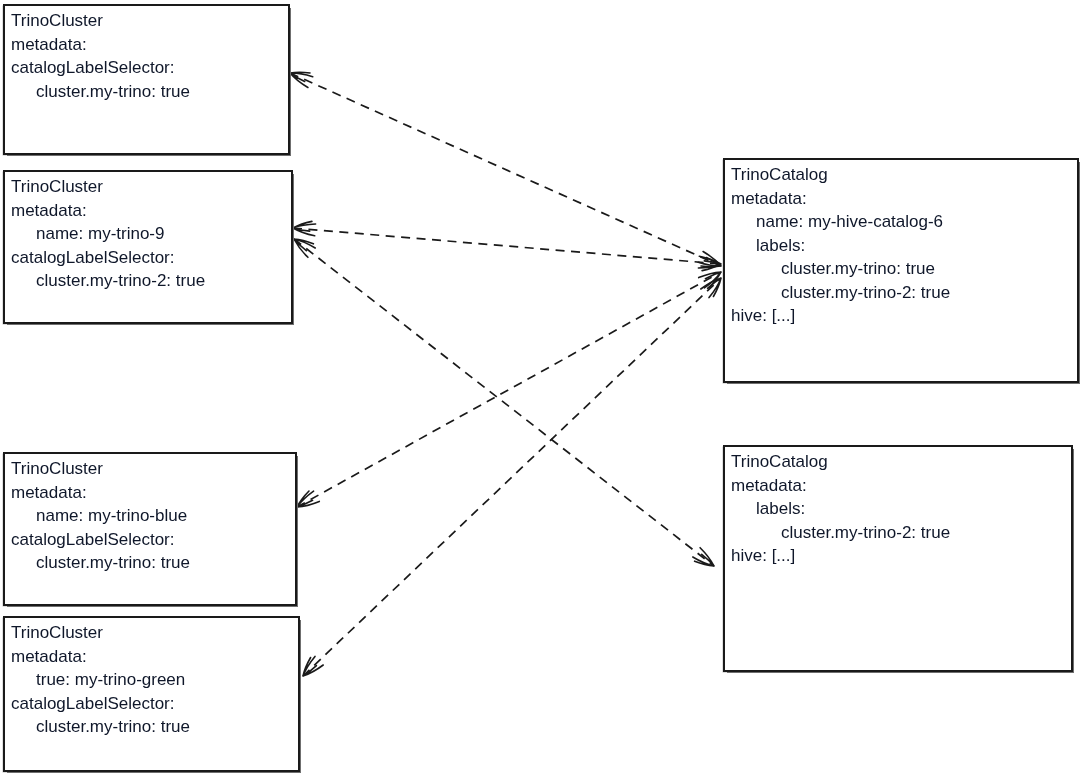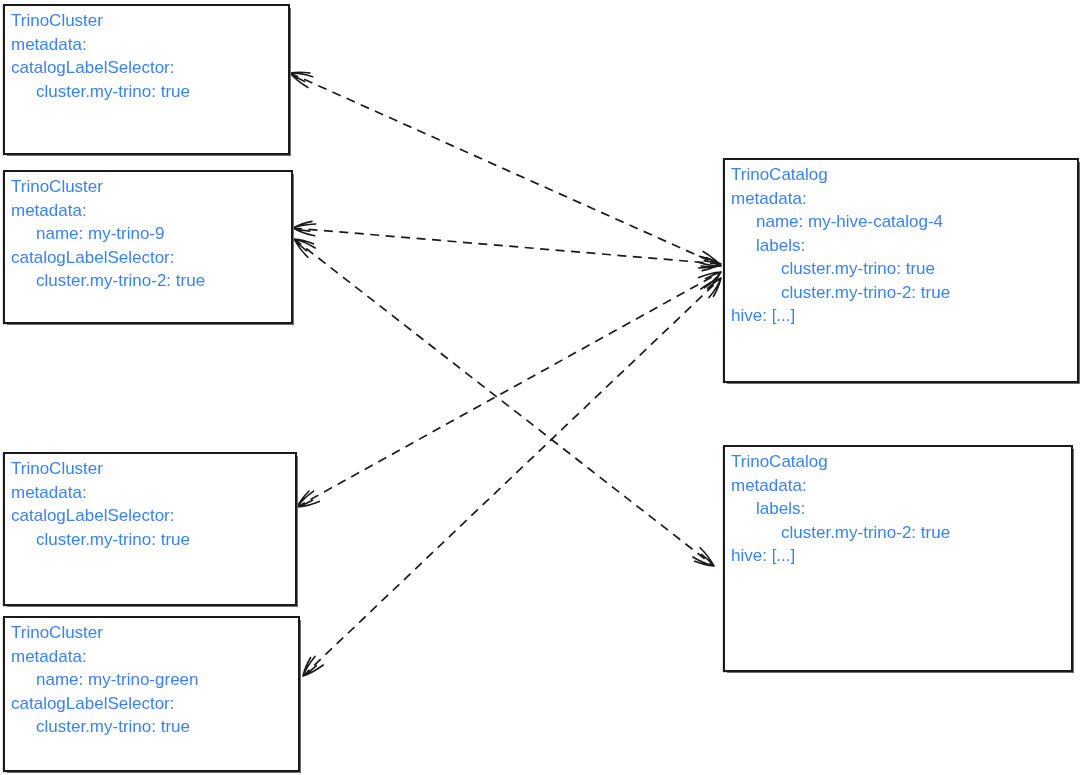--- a/index.html
+++ b/index.html
@@ -26,21 +26,21 @@
     pointer-events: none;
   }
   .node {
     position: absolute;
     box-sizing: border-box;
     background: #ffffff;
     border: 2px solid #1a1a1a;
     
     box-shadow: 2.5px 2.5px 0 -1.5px #6f6f6f, -1px 1px 0 -0.5px #bdbdbd;
     padding: 3px 6px;
-    color: #3b82f6;
+    color: #0f172a;
     font-size: 17px;
     line-height: 23.5px;
     white-space: nowrap;
     overflow: hidden;
   }
   .yaml-line { display: block; }
   .indent-0 { padding-left: 0; }
   .indent-1 { padding-left: 25px; }
   .indent-2 { padding-left: 50px; }
   .edge-line {
@@ -98,34 +98,35 @@
       <div class="node" style="left: 3px; top: 170px; width: 290px; height: 154px;">
         <span class="yaml-line indent-0">TrinoCluster</span>
         <span class="yaml-line indent-0">metadata:</span>
         <span class="yaml-line indent-1">name: my-trino-9</span>
         <span class="yaml-line indent-0">catalogLabelSelector:</span>
         <span class="yaml-line indent-1">cluster.my-trino-2: true</span>
       </div>
       <div class="node" style="left: 3px; top: 452px; width: 294px; height: 154px;">
         <span class="yaml-line indent-0">TrinoCluster</span>
         <span class="yaml-line indent-0">metadata:</span>
+        <span class="yaml-line indent-1">name: my-trino-blue</span>
         <span class="yaml-line indent-0">catalogLabelSelector:</span>
         <span class="yaml-line indent-1">cluster.my-trino: true</span>
       </div>
       <div class="node" style="left: 3px; top: 616px; width: 297px; height: 156px;">
         <span class="yaml-line indent-0">TrinoCluster</span>
         <span class="yaml-line indent-0">metadata:</span>
-        <span class="yaml-line indent-1">name: my-trino-green</span>
+        <span class="yaml-line indent-1">true: my-trino-green</span>
         <span class="yaml-line indent-0">catalogLabelSelector:</span>
         <span class="yaml-line indent-1">cluster.my-trino: true</span>
       </div>
       <div class="node" style="left: 723px; top: 158px; width: 356px; height: 225px;">
         <span class="yaml-line indent-0">TrinoCatalog</span>
         <span class="yaml-line indent-0">metadata:</span>
-        <span class="yaml-line indent-1">name: my-hive-catalog-4</span>
+        <span class="yaml-line indent-1">name: my-hive-catalog-6</span>
         <span class="yaml-line indent-1">labels:</span>
         <span class="yaml-line indent-2">cluster.my-trino: true</span>
         <span class="yaml-line indent-2">cluster.my-trino-2: true</span>
         <span class="yaml-line indent-0">hive: [...]</span>
       </div>
       <div class="node" style="left: 723px; top: 445px; width: 350px; height: 227px;">
         <span class="yaml-line indent-0">TrinoCatalog</span>
         <span class="yaml-line indent-0">metadata:</span>
         <span class="yaml-line indent-1">labels:</span>
         <span class="yaml-line indent-2">cluster.my-trino-2: true</span>

